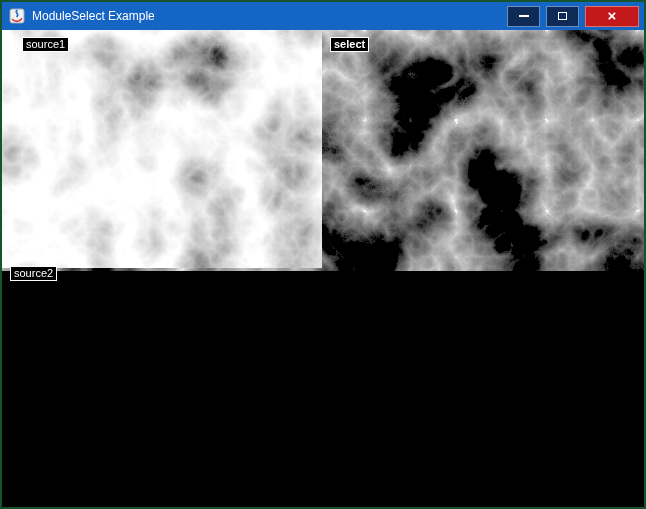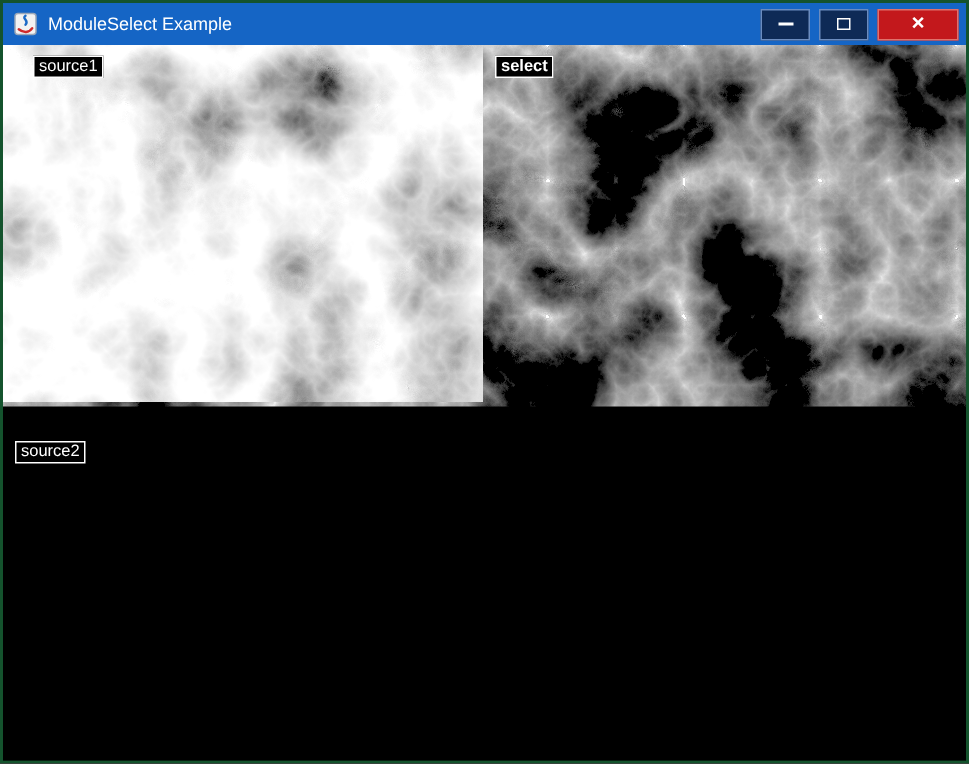--- a/index.html
+++ b/index.html
@@ -40,21 +40,21 @@
   .tag {
     position:absolute;
     color:#fff; background:#000;
     border:1px solid #fff;
     font-size:11px; line-height:13px;
     padding:0 3px;
     white-space:nowrap;
   }
   #tag-source1 { left:8;  left:8px;  top:7px;margin-left:12px;   }
   #tag-select  { left:328px; top:7px;font-weight:bold;   }
-  #tag-source2 { left:8px;  top:264px; }
+  #tag-source2 { left:8px;  top:236px; }
 </style>
 </head>
 <body>
 
 <div class="window">
 
   <div class="titlebar">
     <svg class="app-icon" viewBox="0 0 16 16">
       <rect x="1" y="1" width="14" height="14" rx="2" fill="#f2f2f2" stroke="#9aa7b8" stroke-width="1"></rect>
       <path d="M8 2.5 C5.2 4.5, 10.8 5.5, 8 8.5" fill="none" stroke="#1b6ac6" stroke-width="1.6" stroke-linecap="round"></path>

